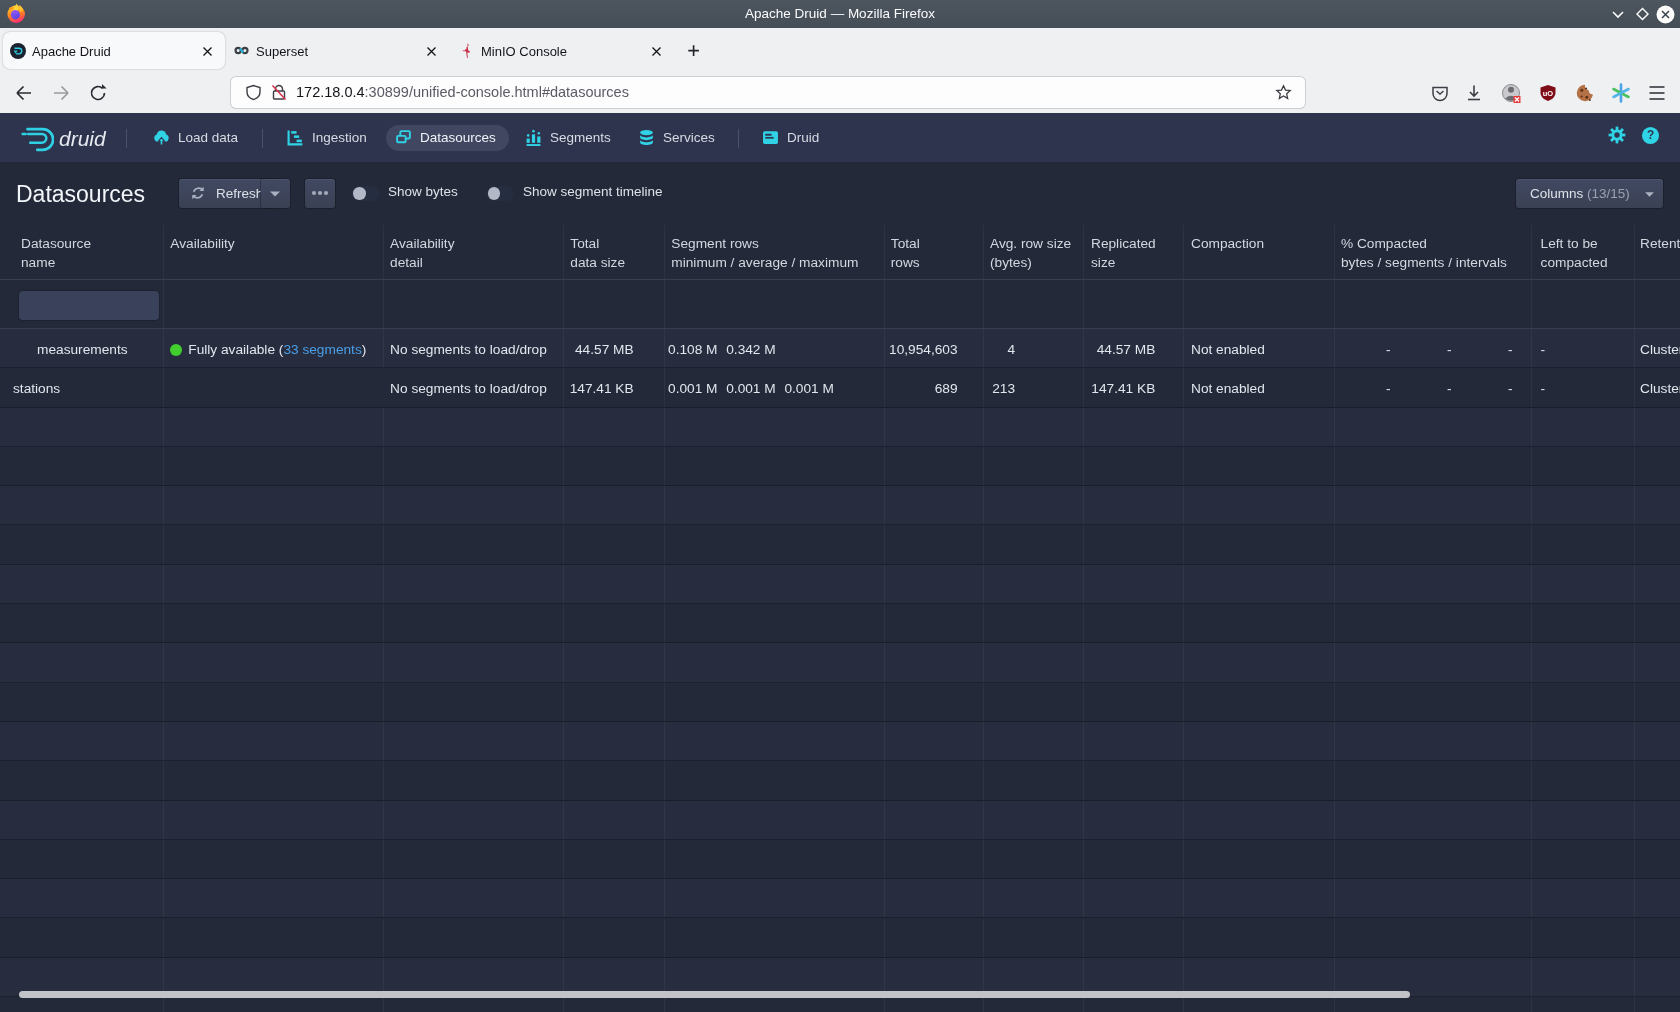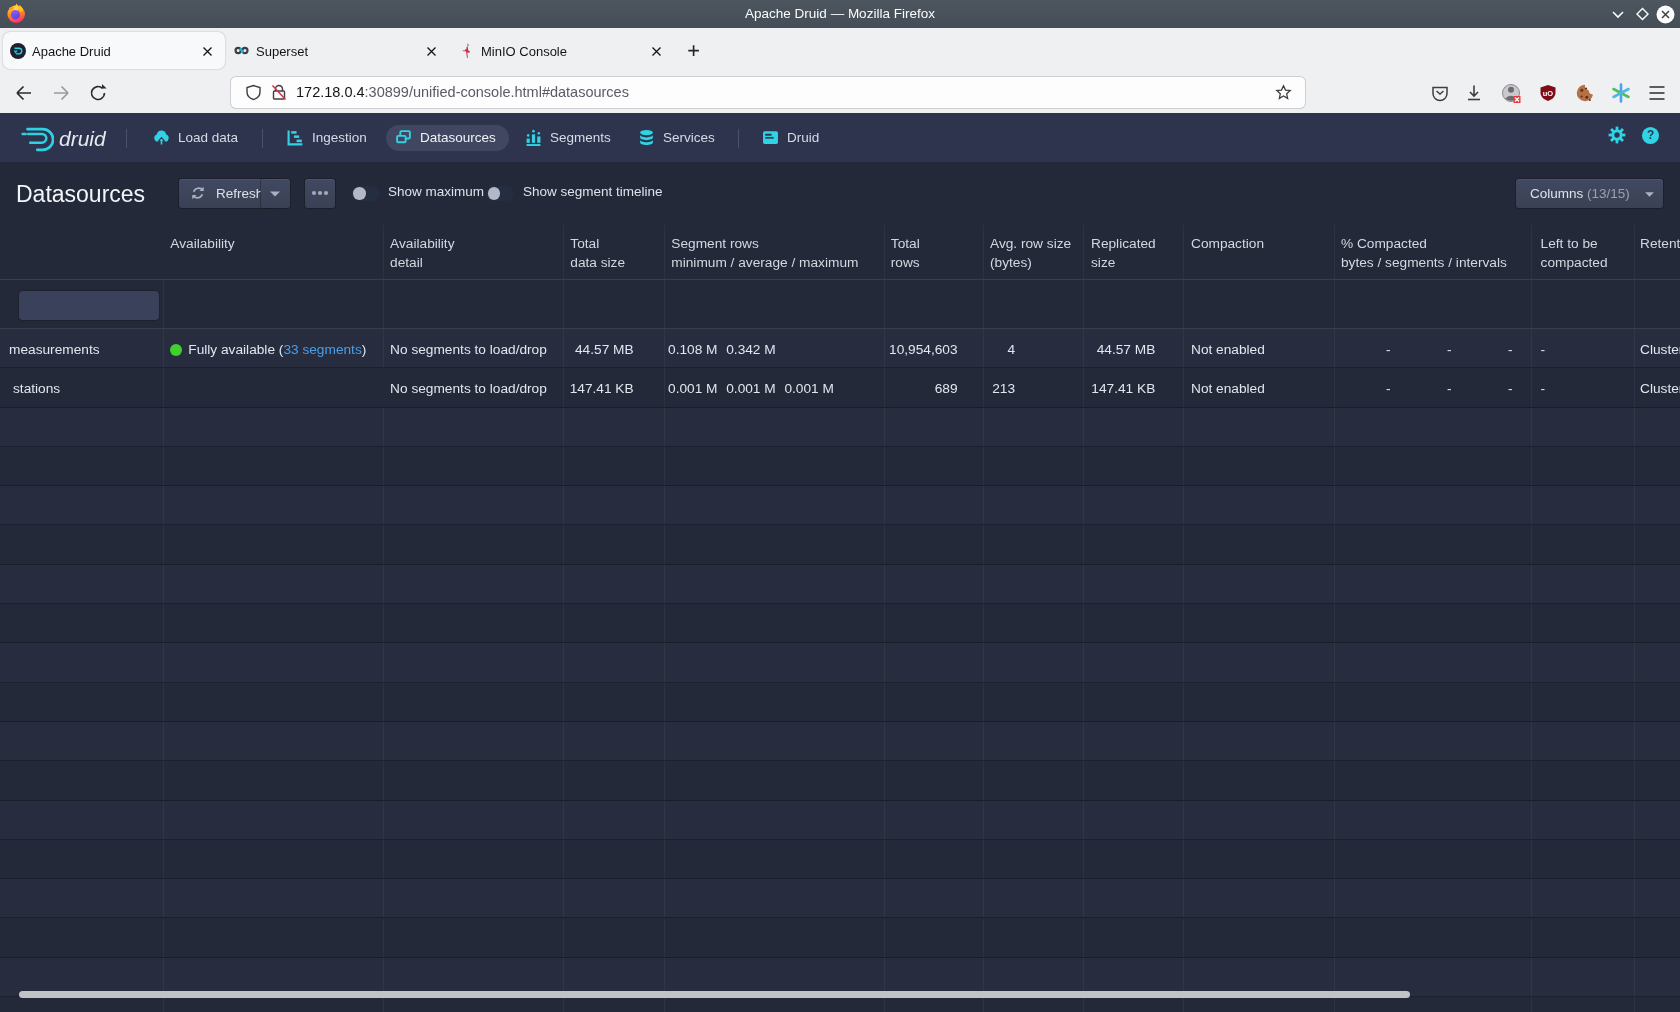--- a/index.html
+++ b/index.html
@@ -305,35 +305,36 @@
   <div class="btn" style="left:305px; width:30px;">
     <svg style="position:absolute;left:6px;top:11px" width="18" height="6" viewBox="0 0 18 6">
       <circle cx="3" cy="3" r="2.1" fill="#a2aab9"></circle>
         <circle cx="9" cy="3" r="2.1" fill="#a2aab9"></circle>
         <circle cx="15" cy="3" r="2.1" fill="#a2aab9"></circle>
     </svg>
   </div>
   <div class="toggle" style="left:351px">
       <div class="knob"></div>
     </div>
-  <div class="tlbl" style="left:388px">Show maximum</div>
+  <div class="tlbl" style="left:388px">Show bytes</div>
   <div class="toggle" style="left:485.5px">
       <div class="knob"></div>
     </div>
   <div class="tlbl" style="left:523px">Show segment timeline</div>
   <div class="btn" style="left:1516px; width:147px;">
     <span style="position:absolute;left:14px;line-height:29px;">Columns <span style="color:#9aa1b0">(13/15)</span></span>
     <svg style="position:absolute;right:8px;top:12px" width="11" height="7" viewBox="0 0 12 8">
         <path d="M1 1.5l5 5 5-5z" fill="#aab2c0"></path>
       </svg>
   </div>
 </div>
 
 <div id="table">
     <div class="hrow">
+      <div class="cell hcell" style="left:0px;width:164.3px;padding-left:21px">Datasource<br>name</div>
       <div class="cell hcell" style="left:164.3px;width:219.3px;padding-left:6px">Availability</div>
       <div class="cell hcell" style="left:383.6px;width:180.7px;padding-left:6.5px">Availability<br>detail</div>
       <div class="cell hcell" style="left:564.3px;width:100.5px;padding-left:6px">Total<br>data size</div>
       <div class="cell hcell" style="left:664.8px;width:220px;padding-left:6.5px">Segment rows<br>minimum / average / maximum</div>
       <div class="cell hcell" style="left:884.8px;width:99.2px;padding-left:6px">Total<br>rows</div>
       <div class="cell hcell" style="left:984px;width:100px;padding-left:6px">Avg. row size<br>(bytes)</div>
       <div class="cell hcell" style="left:1084px;width:100px;padding-left:7px">Replicated<br>size</div>
       <div class="cell hcell" style="left:1184px;width:150.5px;padding-left:7px">Compaction</div>
       <div class="cell hcell" style="left:1334.5px;width:197.5px;padding-left:6.5px">% Compacted<br>bytes / segments / intervals</div>
       <div class="cell hcell" style="left:1532px;width:103px;padding-left:8.6px">Left to be<br>compacted</div>
@@ -349,21 +350,21 @@
       <div class="cell" style="left:664.8px;width:220px"></div>
       <div class="cell" style="left:884.8px;width:99.2px"></div>
       <div class="cell" style="left:984px;width:100px"></div>
       <div class="cell" style="left:1084px;width:100px"></div>
       <div class="cell" style="left:1184px;width:150.5px"></div>
       <div class="cell" style="left:1334.5px;width:197.5px"></div>
       <div class="cell" style="left:1532px;width:103px"></div>
       <div class="cell" style="left:1635px;width:135px"></div>
     </div>
     <div class="drow odd" style="top:104px">
-      <div class="dcell" style="left:0px;width:164.3px;padding-left:9px">measurements</div>
+      <div class="dcell" style="left:0px;width:164.3px;padding-left:37px">measurements</div>
       <div class="dcell" style="left:164.3px;width:219.3px;padding-left:6px"><span style="display:inline-block;width:12px;height:12px;border-radius:50%;background:#41d02e;margin-right:6px;vertical-align:-1.5px;"></span>Fully available (<a class="lnk">33 segments</a>)</div>
       <div class="dcell" style="left:383.6px;width:180.7px;padding-left:6.5px">No segments to load/drop</div>
       <div class="dcell" style="left:564.3px;width:100.5px;padding-left:6px">
         <span class="rnum" style="left:0;width:69.3px">44.57 MB</span>
       </div>
       <div class="dcell" style="left:664.8px;width:220px;padding-left:6.5px">
         <span class="rnum" style="left:0;width:52.7px">0.108 M</span>
         <span class="rnum" style="left:0;width:110.9px">0.342 M</span>
       </div>
       <div class="dcell" style="left:884.8px;width:99.2px;padding-left:6px">

